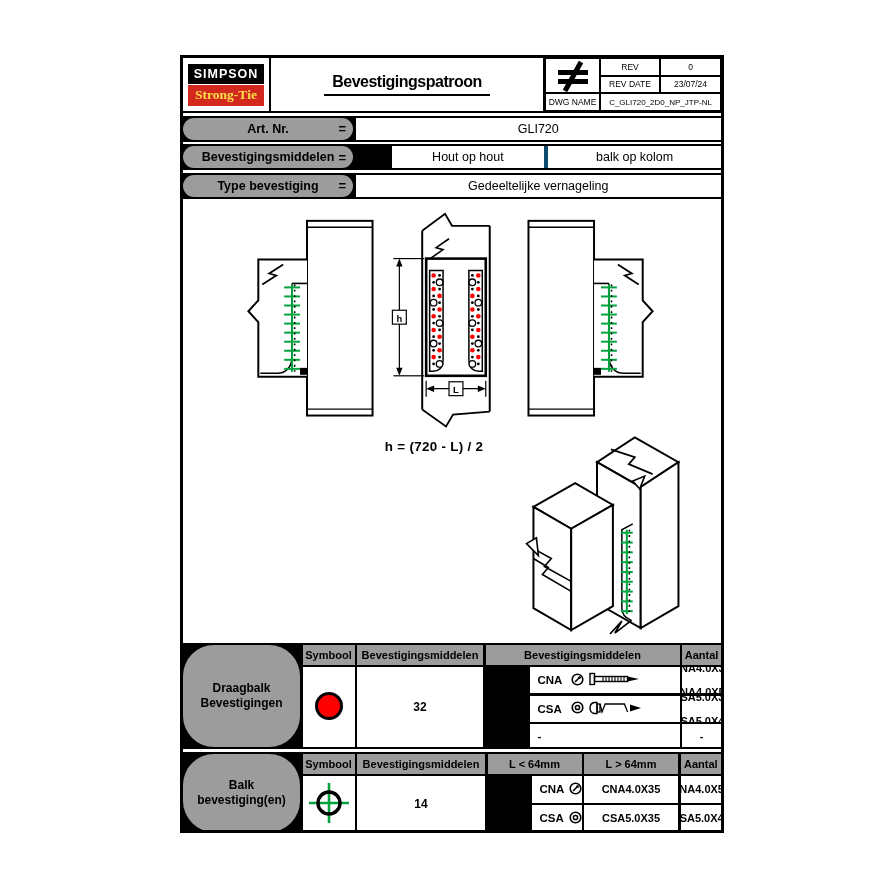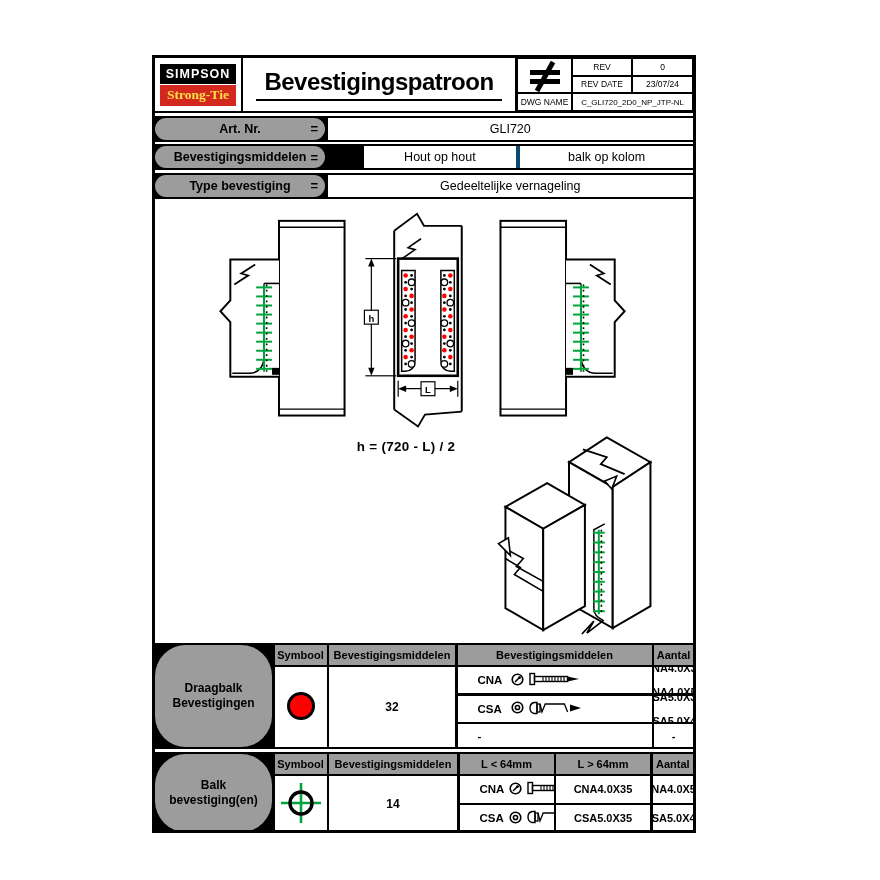--- a/index.html
+++ b/index.html
@@ -1,27 +1,27 @@
 <!DOCTYPE html>
 <html><head>
 <meta charset="utf-8">
 <style>
   * { box-sizing: border-box; margin: 0; padding: 0; }
   html,body { width: 880px; height: 880px; background: #fff;
     font-family: "Liberation Sans", sans-serif; color: #000; }
-  #sheet { position: absolute; left: 152px; top: 55px; width: 544px; height: 778px;
+  #sheet { position: absolute; left: 180px; top: 55px; width: 544px; height: 778px;
     border: 3px solid #000; background: #fff; overflow: hidden; }
 
   
   #titlebar { display: flex; height: 55px; border-bottom: 2.5px solid #000; }
   #logo-cell { width: 88px; border-right: 2.5px solid #000; padding: 3px 5px; display:flex; flex-direction:column; justify-content:center; gap:1px; }
   .logo-black { background:#000; color:#fff; font-weight:bold; font-size:12.5px; text-align:center; letter-spacing:1px; padding:3px 0; }
   .logo-red { color:#fde047; font-family:"Liberation Serif", serif; font-weight:bold; font-size:13.5px; text-align:center; padding:2px 0 3px; }
   #title-cell { flex:1; display:flex; align-items:center; justify-content:center; }
-  #title-cell span { font-size:24px; font-weight:bold; letter-spacing:-0.5px; border-bottom:2.5px solid #000; padding:0 8px 3px; }
+  #title-cell span { font-size:16px; font-weight:bold; letter-spacing:-0.5px; border-bottom:2.5px solid #000; padding:0 8px 3px; }
   #rev-block { width:178px; border-left:2.5px solid #000; display:grid;
      grid-template-columns:55px 60px 1fr; grid-template-rows:1fr 1fr 1fr; }
   #rev-block > div { border:1.2px solid #000; display:flex; align-items:center; justify-content:center;
      font-size:8.5px; font-weight:normal; white-space:nowrap; overflow:hidden; }
   .neq-cell { grid-row:1/3; grid-column:1; }
   .dwgval { grid-column:2/4; font-size:8px !important; }
 
   
   .inforow { display:grid; grid-template-columns:170px 1fr; gap:2.5px; background:#000;
      border-top:2.5px solid #000; border-bottom:2.5px solid #000; height:26px; margin-top:2.5px; }
@@ -37,21 +37,21 @@
   text { font-family:"Liberation Sans", sans-serif; font-weight:bold; }
 
   
   .ft { display:grid; gap:2.5px; background:#000; border-top:2.5px solid #000; border-bottom:2.5px solid #000; }
   #ft1 { grid-template-columns:117px 52px 126px 194px 1fr; grid-template-rows:20px 26px 26px 23px; margin-top:0; }
   #ft2 { grid-template-columns:117px 52px 128px 94px 94px 1fr; grid-template-rows:20px 26.5px 26.5px; margin-top:2.5px; }
   .ft > div { background:#fff; display:flex; align-items:center; justify-content:center;
      font-weight:bold; font-size:11px; overflow:hidden; }
   .ft .g { background:#9c9c9c; }
   .ft .biglab { white-space:pre-line; text-align:center; font-size:12px; line-height:1.25;border-radius:31px; }
-  .ft .codecell { justify-content:flex-start; gap:5px; padding-left:20px; }
+  .ft .codecell { justify-content:flex-start; gap:5px; padding-left:8px;margin-left:44px; }
   .ft .code { font-size:11.5px; width:28px; }
   .fic { flex:0 0 auto; }
 </style>
 </head>
 <body>
 
 <div id="sheet">
 
   <div id="titlebar">
     <div id="logo-cell">

